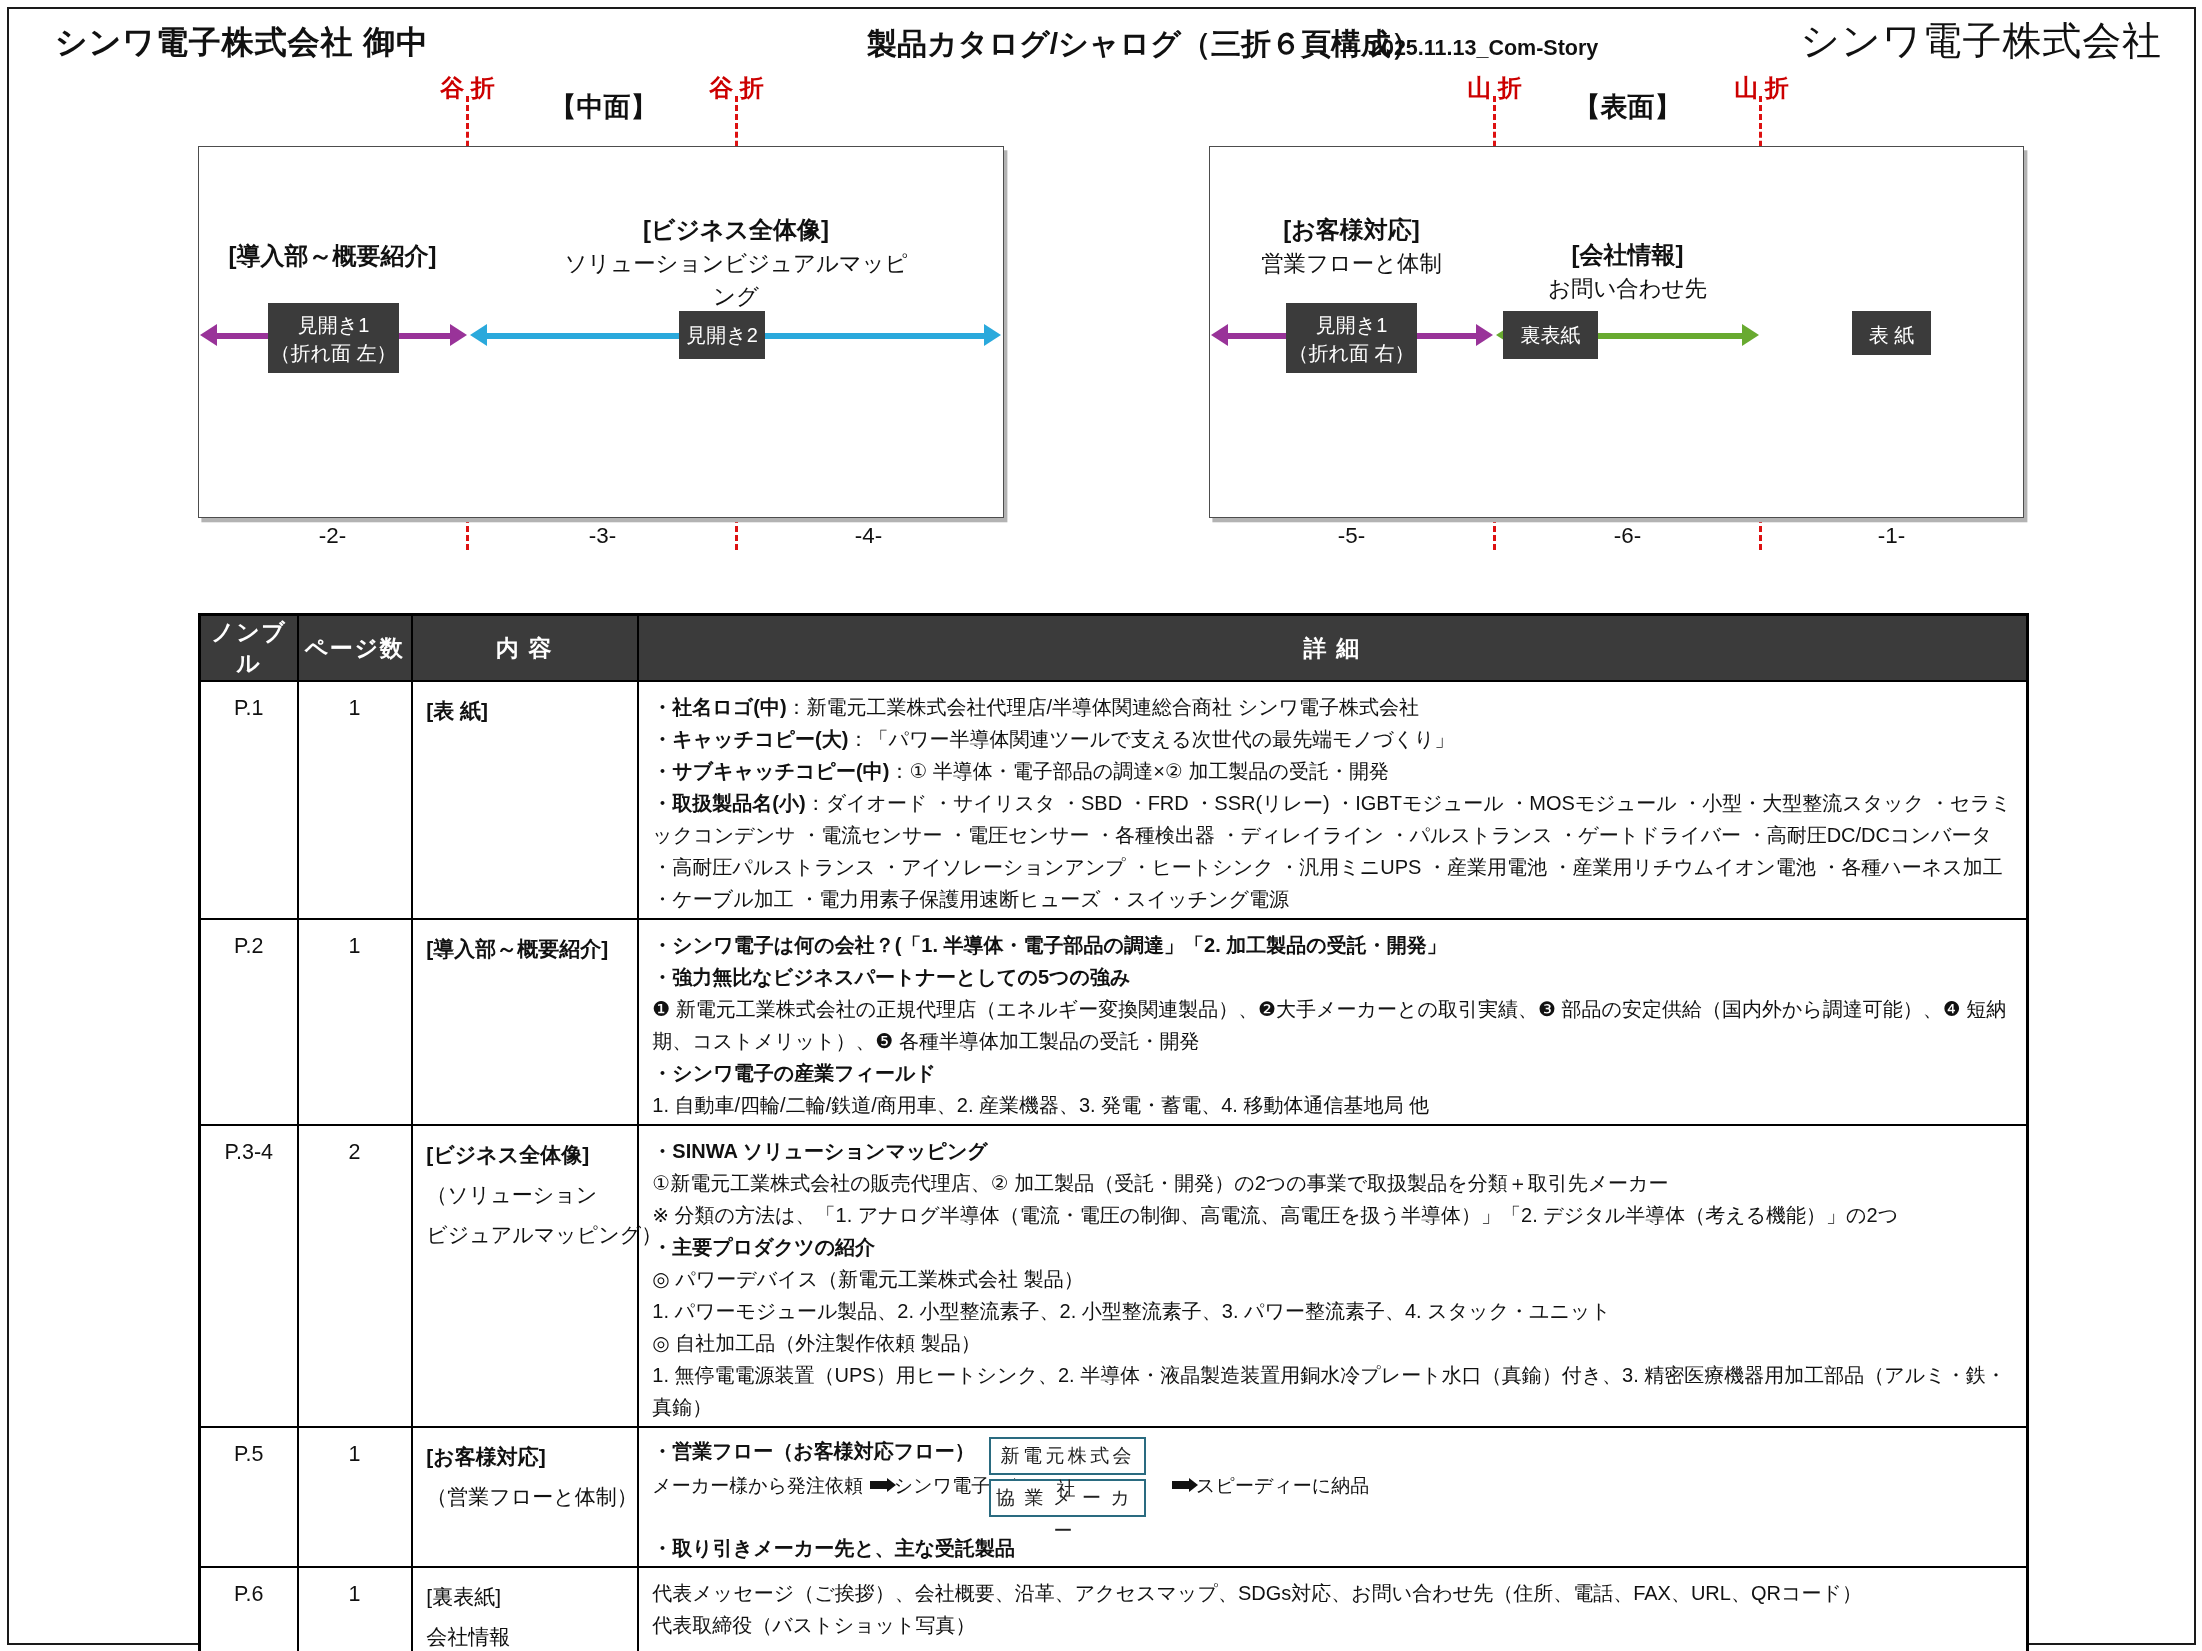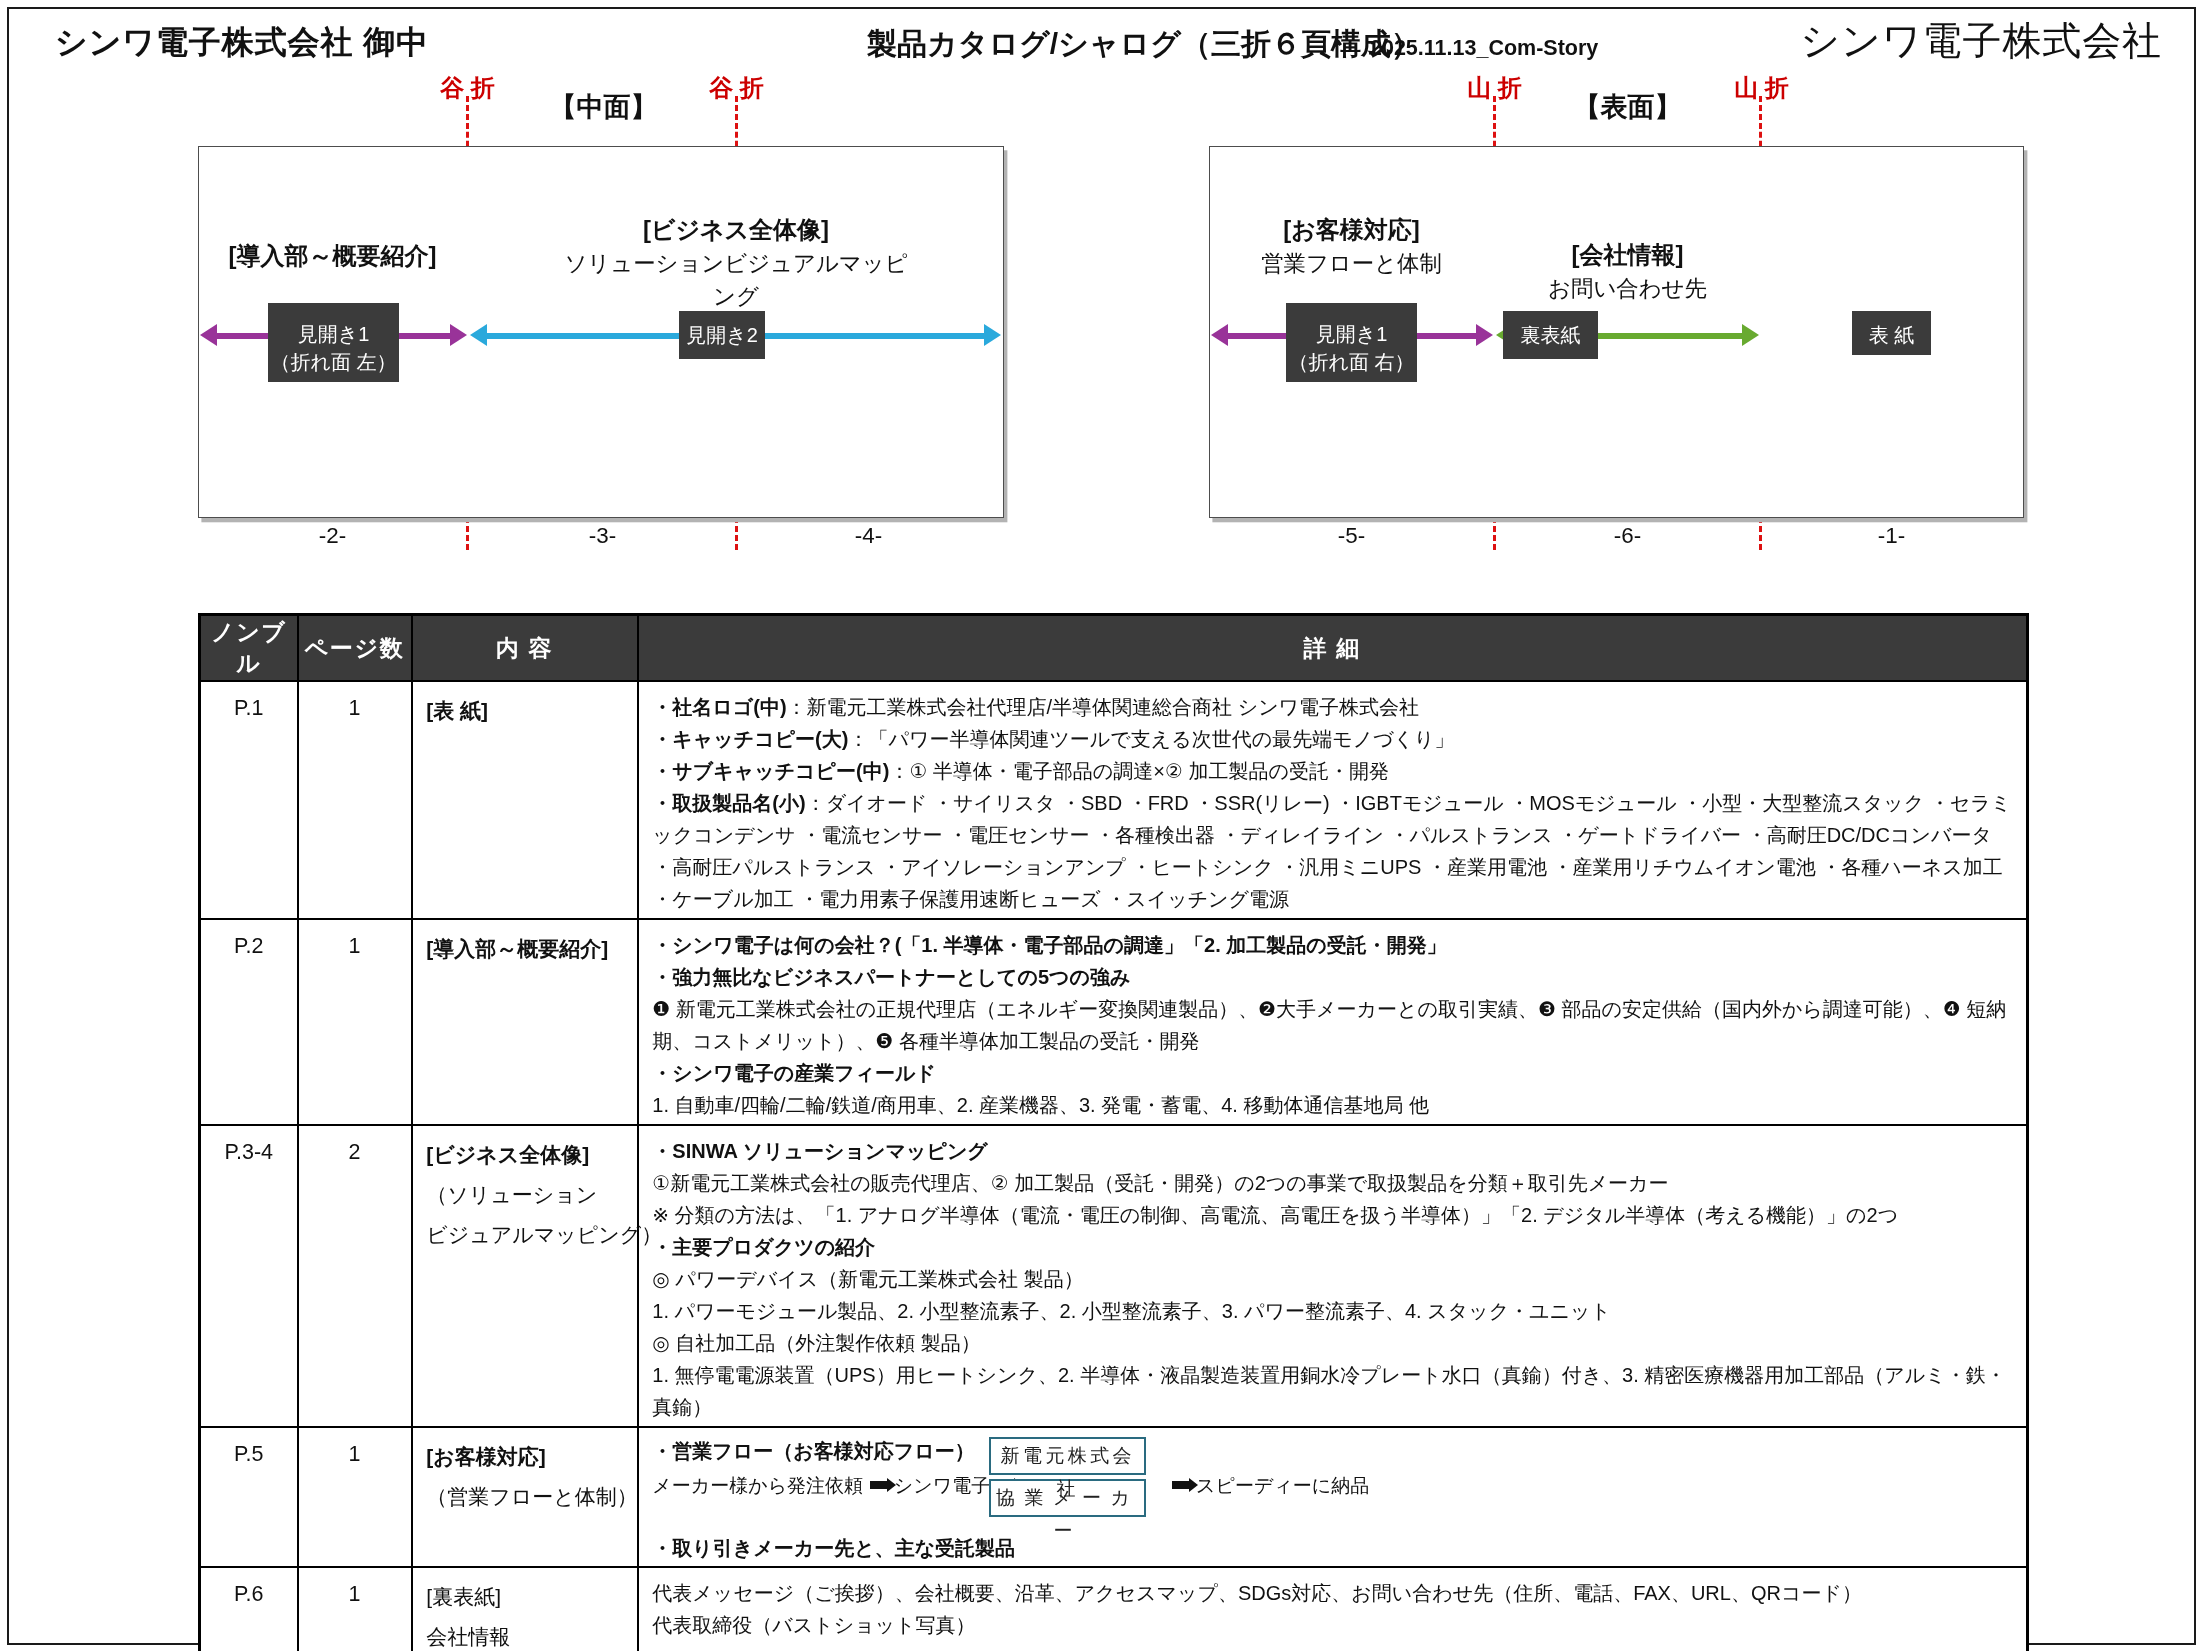--- a/index.html
+++ b/index.html
@@ -34,21 +34,21 @@
   .darrow{position:absolute;top:324px;height:22.4px;}
   .darrow .bar{position:absolute;left:13.8px;right:13.8px;top:8.6px;height:6px;background:currentColor;}
   .darrow .hl{position:absolute;left:0;top:0;width:0;height:0;border-top:11.2px solid transparent;border-bottom:11.2px solid transparent;border-right:17px solid currentColor;}
   .darrow .hr{position:absolute;right:0;top:0;width:0;height:0;border-top:11.2px solid transparent;border-bottom:11.2px solid transparent;border-left:17px solid currentColor;}
   .a-purple1{left:200px;width:267px;color:#993399;}
   .a-cyan{left:470px;width:531px;color:#2aa9dc;}
   .a-purple2{left:1211px;width:282px;color:#993399;}
   .a-green{left:1496px;width:263px;color:#68aa30;}
 
   .dbox{position:absolute;background:#3b3b3b;color:#fff;text-align:center;font-size:20px;z-index:2;}
-  .db-two{padding-top:17px;line-height:28px;}
+  .db-two{padding-top:8px;line-height:28px;}
   .db-one{line-height:48px;}
   .db-s1l{left:268px;top:303px;width:131px;height:62px;}
   .db-s2{left:679px;top:311px;width:86px;height:48px;}
   .db-s1r{left:1286px;top:303px;width:131px;height:62px;}
   .db-back{left:1503px;top:311px;width:95px;height:48px;}
   .db-cover{left:1852px;top:311px;width:79px;height:44px;}
 
   .pnum{position:absolute;top:523px;width:103px;text-align:center;font-size:22.4px;}
   .pn1{left:281px;} .pn2{left:551px;} .pn3{left:817px;}
   .pn4{left:1300px;} .pn5{left:1576px;} .pn6{left:1840px;}

